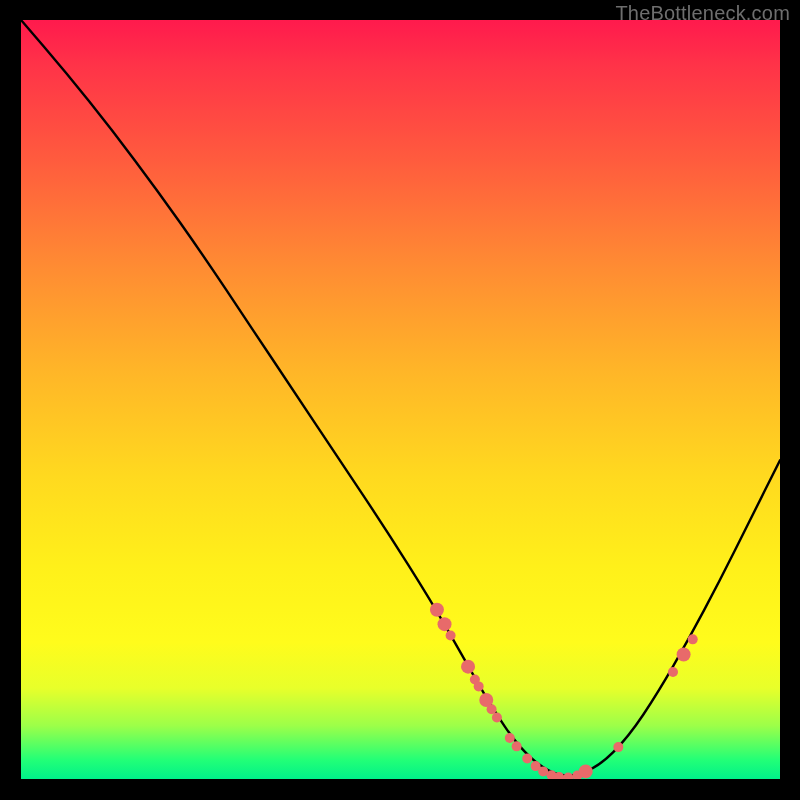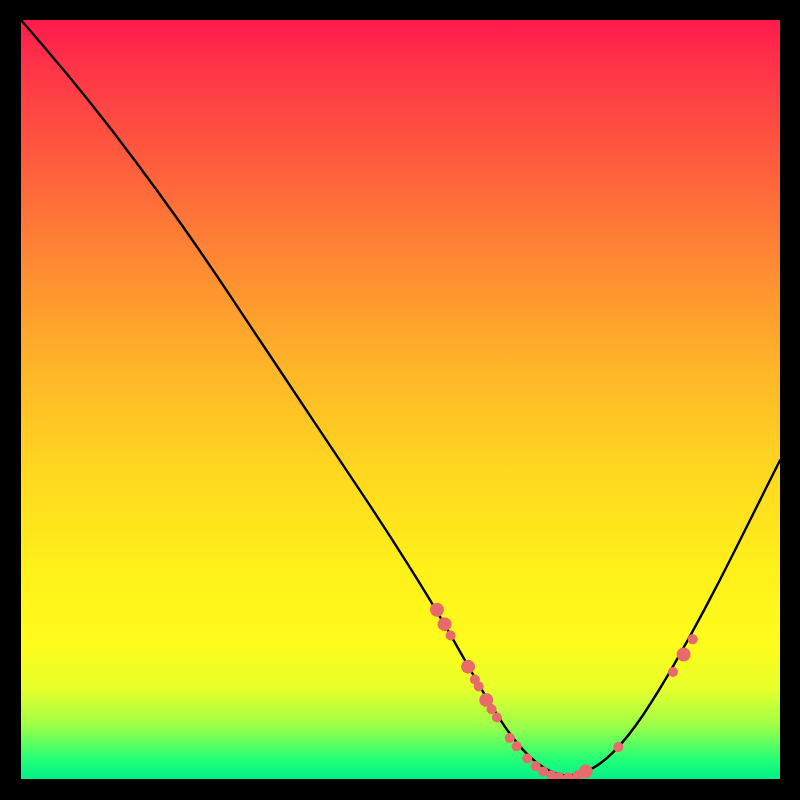--- a/index.html
+++ b/index.html
@@ -54,20 +54,21 @@
     left: 0;
     top: 0;
     width: 759px;
     height: 759px;
   }
 </style>
 </head>
 <body>
 
 <div class="stage">
+  <div class="watermark">TheBottleneck.com</div>
   <div class="plot-area">
     <svg class="overlay" viewBox="0 0 759 759" preserveAspectRatio="none">
       <path id="curve-path" fill="none" stroke="#000" stroke-width="2.4" stroke-linecap="round" stroke-linejoin="round" d="M 0.00 0.00 Q 0.00 0.00 22.77 26.56 Q 45.54 53.13 68.31 81.59 Q 91.08 110.06 113.85 140.42 Q 136.62 170.77 159.39 203.03 Q 182.16 235.29 204.93 269.45 Q 227.70 303.60 250.47 337.75 Q 273.24 371.91 296.01 406.06 Q 318.78 440.22 341.55 474.38 Q 364.32 508.53 387.09 544.58 Q 409.86 580.63 425.04 607.20 Q 440.22 633.76 455.40 660.33 Q 470.58 686.89 483.86 706.63 Q 497.15 726.36 510.43 738.13 Q 523.71 749.89 535.10 753.69 Q 546.48 757.48 561.66 752.55 Q 576.84 747.62 592.02 732.43 Q 607.20 717.25 622.38 694.49 Q 637.56 671.72 652.74 645.15 Q 667.92 618.59 683.10 590.12 Q 698.28 561.66 713.46 531.30 Q 728.64 500.94 743.82 470.58 T 759.00 440.22"></path>
       <g id="markers-group">
           <circle cx="415.93" cy="589.74" r="7" fill="#e86a6a"></circle>
           <circle cx="423.52" cy="604.16" r="7" fill="#e86a6a"></circle>
           <circle cx="429.59" cy="615.55" r="5" fill="#e86a6a"></circle>
           <circle cx="447.05" cy="646.67" r="7" fill="#e86a6a"></circle>
           <circle cx="453.88" cy="659.57" r="5" fill="#e86a6a"></circle>
           <circle cx="457.68" cy="666.40" r="5" fill="#e86a6a"></circle>

